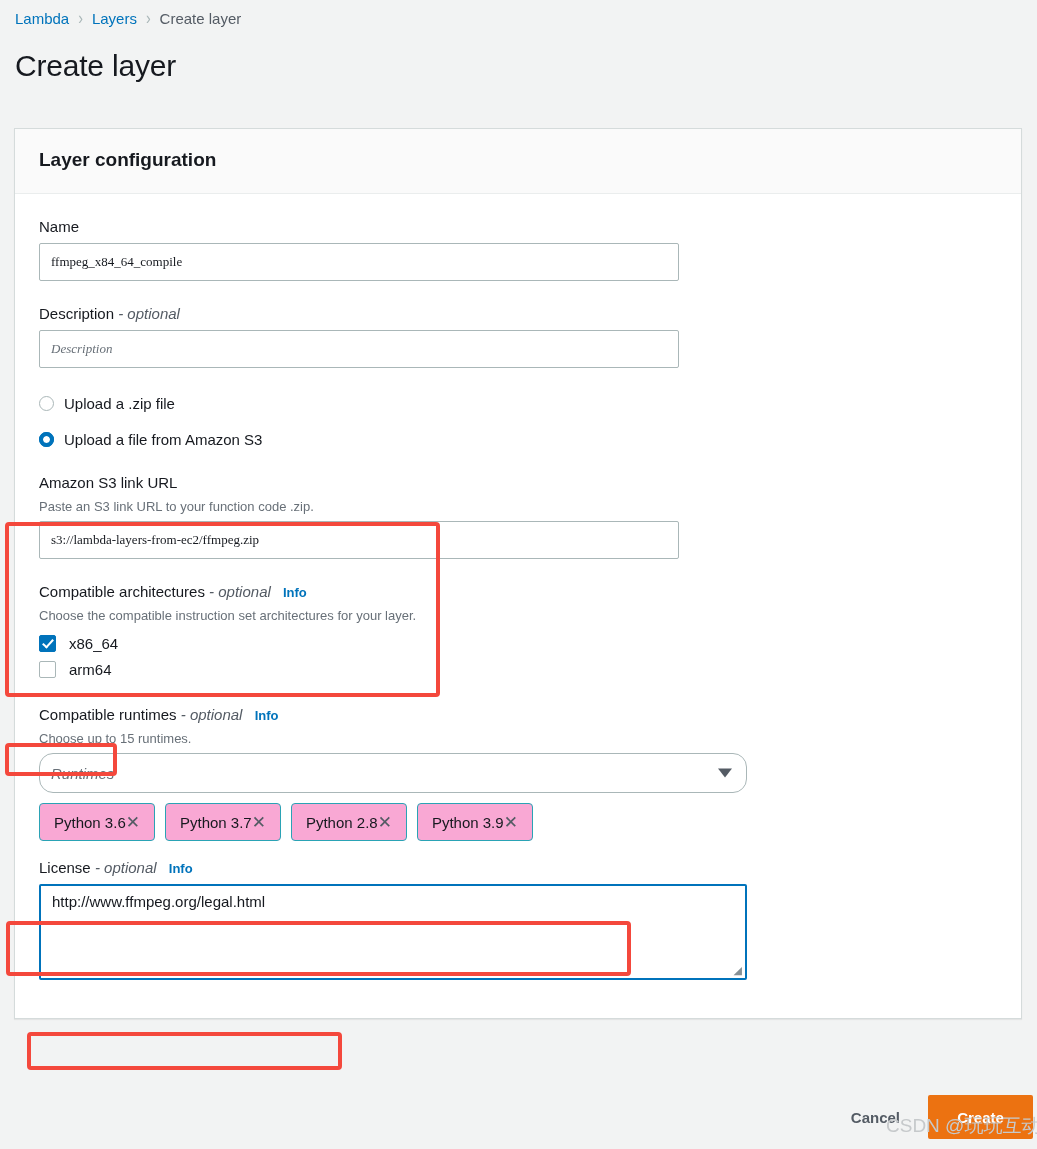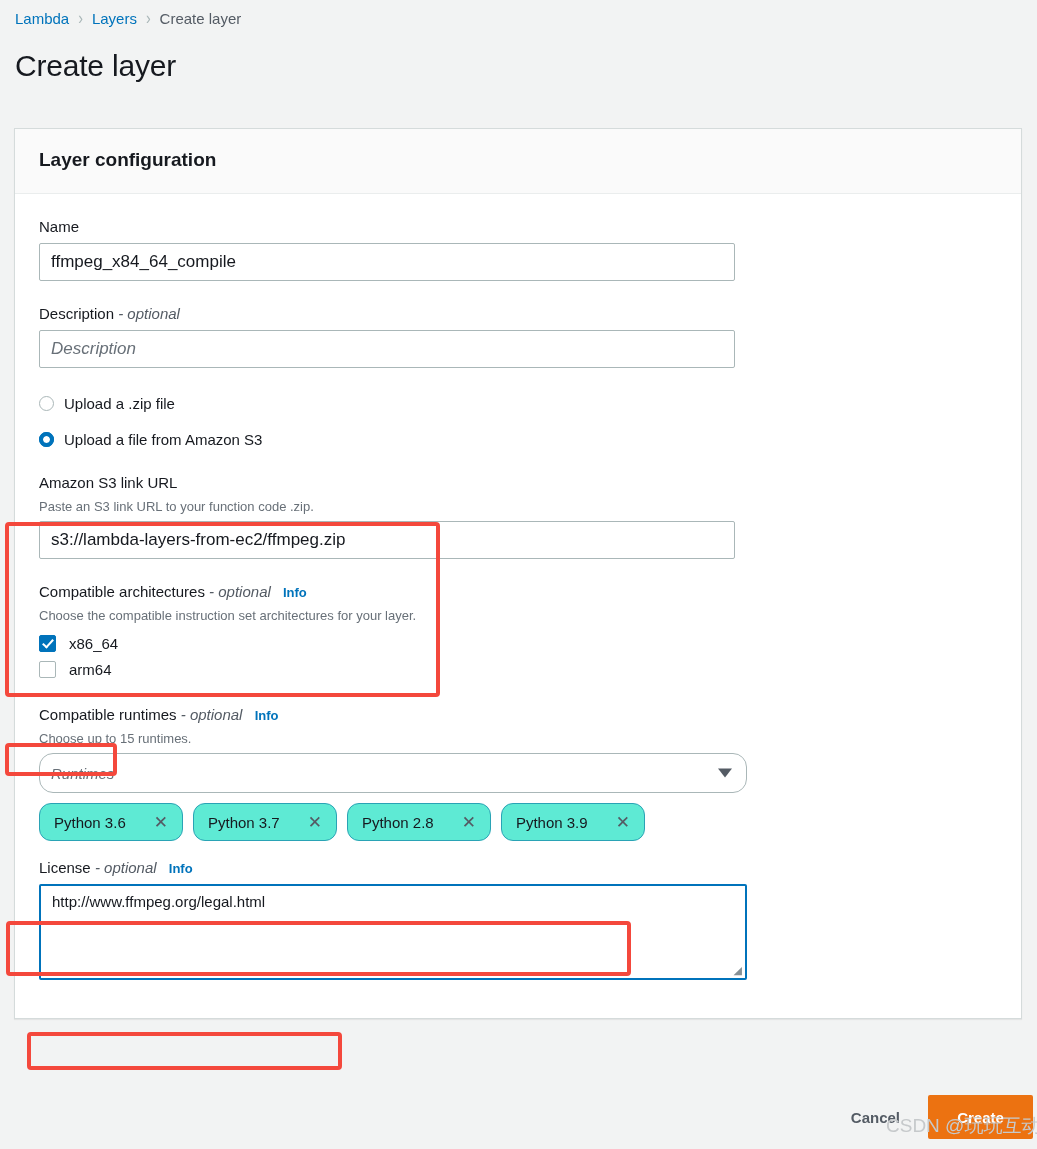--- a/index.html
+++ b/index.html
@@ -93,25 +93,25 @@
     cursor: pointer;
   }
   .field-desc {
     font-size: 13px;
     color: #687078;
     margin-bottom: 7px;
   }
   .text-input {
     display: block;
     box-sizing: border-box;
-    width: 696px;
+    width: 640px;
     height: 38px;
     padding: 5px 11px;
-    font-size: 17px;
-    font-family: Liberation Sans, sans-serif;
+    font-size: 13px;
+    font-family: Liberation Serif, serif;
     color: #16191f;
     border: 1px solid #aab7b8;
     border-radius: 2px;
     background: #fff;
     outline: none;
   }
   .text-input::placeholder {
     color: #687078;
     font-style: italic;
   }
@@ -223,26 +223,26 @@
 
   
   .token-row {
     display: flex;
     gap: 10px;
     margin-top: 10px;
   }
   .token {
     display: flex;
     align-items: center;
-    gap: 28px;
+    gap: 0;
     height: 38px;
     padding: 0 14px;
     border: 1px solid #2aa3b5;
-    border-radius: 12px;
-    background: #5eead4;
+    border-radius: 4px;
+    background: #f9a8d4;
     box-sizing: border-box;
   }
   .token-label {
     font-size: 15px;
     color: #16191f;
   }
   .token-x {
     font-size: 17px;
     color: #545b64;
     line-height: 1;

